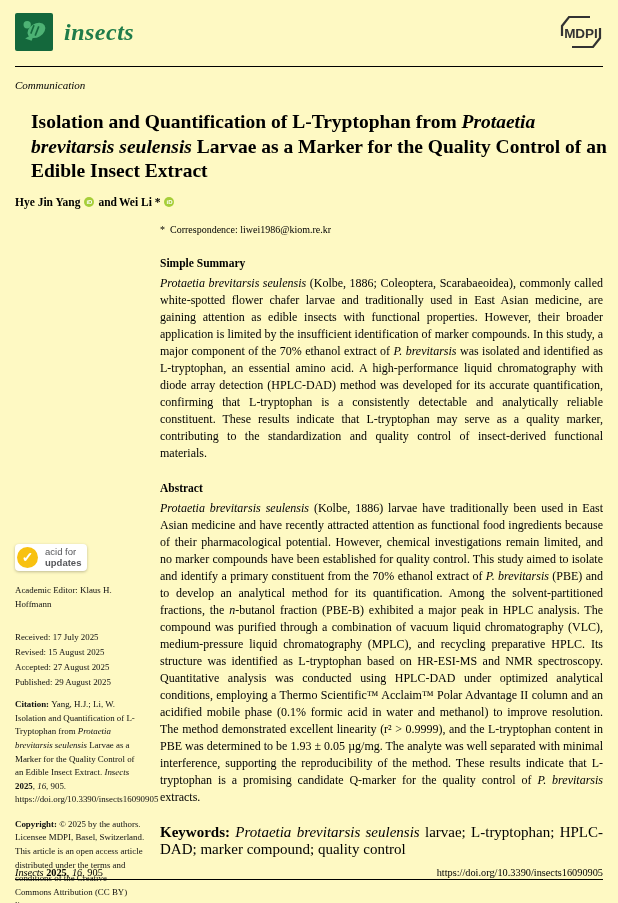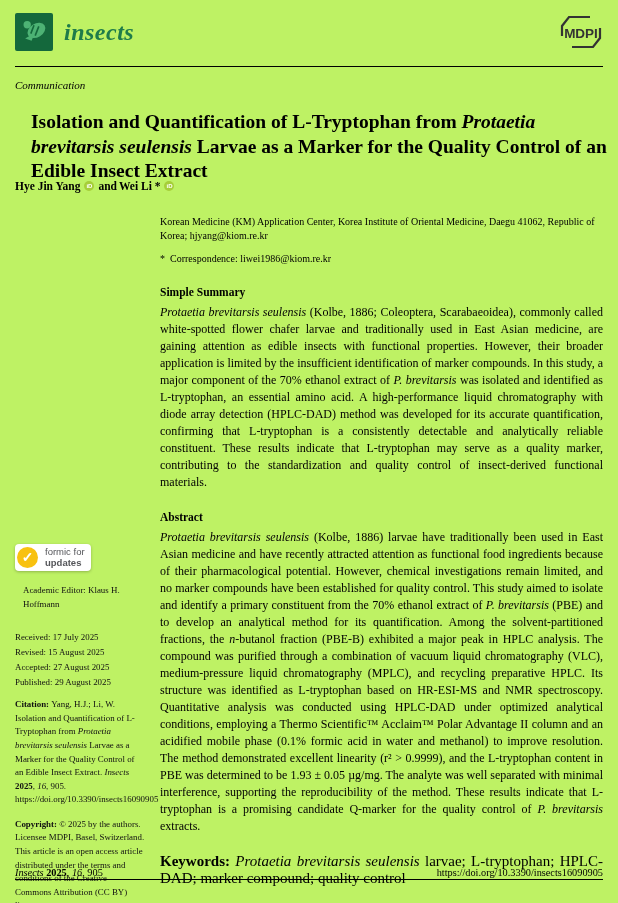--- a/index.html
+++ b/index.html
@@ -1,59 +1,59 @@
 <!DOCTYPE html>
 <html><head>
 <meta charset="utf-8">
 <style>
   html,body{margin:0;padding:0;background:#fff;}
   .page{
-    position:relative;width:618px;height:903px;overflow:hidden;background:#bef264;
+    position:relative;width:618px;height:903px;overflow:hidden;background:#fef9c3;
     font-family:"Liberation Serif","DejaVu Serif",serif;color:#000;
   }
   
   .header{position:absolute;left:15px;right:15px;top:11px;height:42px;
     display:flex;justify-content:space-between;align-items:center;}
   .logo-block{display:flex;align-items:center;gap:11px;}
   .logo-square{width:38px;height:38px;background:#14683c;border-radius:2px;
     display:flex;align-items:center;justify-content:center;}
   .journal-name{font-style:italic;font-weight:600;font-size:24px;color:#1f7c4a;letter-spacing:.5px;}
   .mdpi-logo{display:block;}
   .rule1{position:absolute;left:15px;right:15px;top:66px;border-top:1.6px solid #000;}
   
   .article-type{position:absolute;left:15px;top:79px;font-style:italic;font-size:11px;}
   .title{position:absolute;left:15px;top:94px;width:588px;margin:16px;
     font-size:19.5px;font-weight:bold;line-height:24.5px;}
   .authors{position:absolute;left:15px;top:180px;font-size:11.5px;font-weight:bold;
     display:flex;align-items:center;}
   .orcid{display:inline-block;width:10px;height:10px;border-radius:50%;background:#a6ce39;
     color:#fff;font-size:6px;line-height:10px;text-align:center;font-weight:bold;
     font-style:normal;margin:0 2px 0 4px;font-family:"Liberation Sans",sans-serif;vertical-align:1px;}
-  .authors .sep{margin:0 2px;}
+  .authors .sep{margin:16px 2px;}
   
   .twocol{position:absolute;left:15px;top:213px;width:588px;display:flex;gap:15px;}
   .leftcol{width:130px;flex:0 0 130px;font-size:8.9px;line-height:13.6px;color:#111;}
   .rightcol{flex:1;min-width:0;}
   
   .affil{margin:2px 0 0 0;font-size:10px;line-height:13.6px;}
   .corr{margin:10px 0 0 0;font-size:10px;line-height:13.6px;}
   .corr .star{display:inline-block;width:10px;}
   .sec-head{margin:20px 0 0 0;font-size:11.5px;font-weight:bold;}
   .body-par{margin:6px 0 0 0;font-size:12px;line-height:17px;text-align:justify;}
   .keywords{margin:18px 0 0 0;font-size:15px;line-height:17px;text-align:justify;}
   
   .badge{margin-top:331px;display:inline-flex;align-items:center;gap:7px;background:#fff;
     border-radius:4px;padding:3px 6px 3px 2px;box-shadow:0 1px 3px rgba(0,0,0,.25);cursor:pointer;}
   .badge-circle{width:21px;height:21px;border-radius:50%;background:#f8c110;
     display:flex;align-items:center;justify-content:center;}
   .badge-check{color:#fff;font-size:14px;font-weight:bold;line-height:1;}
   .badge-text{font-family:"Liberation Sans","DejaVu Sans",sans-serif;font-size:9.5px;
     line-height:10.5px;color:#55565a;}
   .badge-text .l2{font-weight:bold;margin-top:46px;}
-  .acad-editor{margin:13px 0 0 8px;}
+  .acad-editor{margin:13px 0 0 0;}
   .dates{margin:20px 0 0 0;padding:0;list-style:none;}
   .dates li{margin:0 0 1.2px 0;}
   .citation{margin:9px 0 0 0;}
   .copyright{margin:11px 0 0 0;}
   
   .rule2{position:absolute;left:15px;right:15px;top:879px;border-top:1px solid #000;}
   .footer{position:absolute;left:15px;right:15px;top:867px;display:flex;
     justify-content:space-between;font-size:10.3px;}
   .b{font-weight:bold;} .i{font-style:italic;}
 </style>
@@ -98,37 +98,36 @@
   </div>
 
   <div class="twocol">
 
     <div class="leftcol">
       <div class="badge">
         <span class="badge-circle">
           <span class="badge-check">✓</span>
         </span>
         <span class="badge-text">
-          <span class="l1">formic for</span><br>
+          <span class="l1">acid for</span><br>
           <span class="l2">updates</span>
         </span>
       </div>
       <p class="acad-editor">Academic Editor: Klaus H. Hoffmann</p>
       <ul class="dates">
         <li><span>Received:</span> <span>17 July 2025</span></li>
         <li><span>Revised:</span> <span>15 August 2025</span></li>
         <li><span>Accepted:</span> <span>27 August 2025</span></li>
         <li><span>Published:</span> <span>29 August 2025</span></li>
       </ul>
       <p class="citation"><span class="b">Citation: </span><span>Yang, H.J.; Li, W. Isolation and Quantification of L-Tryptophan from </span><span class="i">Protaetia brevitarsis seulensis</span><span> Larvae as a Marker for the Quality Control of an Edible Insect Extract. </span><span class="i">Insects </span><span class="b">2025</span><span>, </span><span class="i">16</span><span>, 905. https://doi.org/10.3390/insects16090905</span></p>
       <p class="copyright"><span class="b">Copyright: </span><span>© 2025 by the authors. Licensee MDPI, Basel, Switzerland. This article is an open access article distributed under the terms and conditions of the Creative Commons Attribution (CC BY) license (https://creativecommons.org/licenses/by/4.0/).</span></p>
     </div>
 
     <div class="rightcol">
-      <p class="affil">Korean Medicine (KM) Application Center, Korea Institute of Oriental Medicine, Daegu 41062, Republic of Korea; hjyang@kiom.re.kr</p>
       <p class="corr">
         <span class="star">*</span><span>Correspondence: liwei1986@kiom.re.kr</span>
       </p>
       <p class="sec-head">Simple Summary</p>
       <p class="body-par"><span class="i">Protaetia brevitarsis seulensis</span><span> (Kolbe, 1886; Coleoptera, Scarabaeoidea), commonly called white-spotted flower chafer larvae and traditionally used in East Asian medicine, are gaining attention as edible insects with functional properties. However, their broader application is limited by the insufficient identification of marker compounds. In this study, a major component of the 70% ethanol extract of </span><span class="i">P. brevitarsis</span><span> was isolated and identified as L-tryptophan, an essential amino acid. A high-performance liquid chromatography with diode array detection (HPLC-DAD) method was developed for its accurate quantification, confirming that L-tryptophan is a consistently detectable and analytically reliable constituent. These results indicate that L-tryptophan may serve as a quality marker, contributing to the standardization and quality control of insect-derived functional materials.</span></p>
       <p class="sec-head">Abstract</p>
       <p class="body-par"><span class="i">Protaetia brevitarsis seulensis</span><span> (Kolbe, 1886) larvae have traditionally been used in East Asian medicine and have recently attracted attention as functional food ingredients because of their pharmacological potential. However, chemical investigations remain limited, and no marker compounds have been established for quality control. This study aimed to isolate and identify a primary constituent from the 70% ethanol extract of </span><span class="i">P. brevitarsis</span><span> (PBE) and to develop an analytical method for its quantification. Among the solvent-partitioned fractions, the </span><span class="i">n</span><span>-butanol fraction (PBE-B) exhibited a major peak in HPLC analysis. The compound was purified through a combination of vacuum liquid chromatography (VLC), medium-pressure liquid chromatography (MPLC), and recycling preparative HPLC. Its structure was identified as L-tryptophan based on HR-ESI-MS and NMR spectroscopy. Quantitative analysis was conducted using HPLC-DAD under optimized analytical conditions, employing a Thermo Scientific™ Acclaim™ Polar Advantage II column and an acidified mobile phase (0.1% formic acid in water and methanol) to improve resolution. The method demonstrated excellent linearity (r² &gt; 0.9999), and the L-tryptophan content in PBE was determined to be 1.93 ± 0.05 µg/mg. The analyte was well separated with minimal interference, supporting the reproducibility of the method. These results indicate that L-tryptophan is a promising candidate Q-marker for the quality control of </span><span class="i">P. brevitarsis</span><span> extracts.</span></p>
       <p class="keywords"><span class="b">Keywords: </span><span class="i">Protaetia brevitarsis seulensis</span><span> larvae; L-tryptophan; HPLC-DAD; marker compound; quality control</span></p>
     </div>
   </div>

